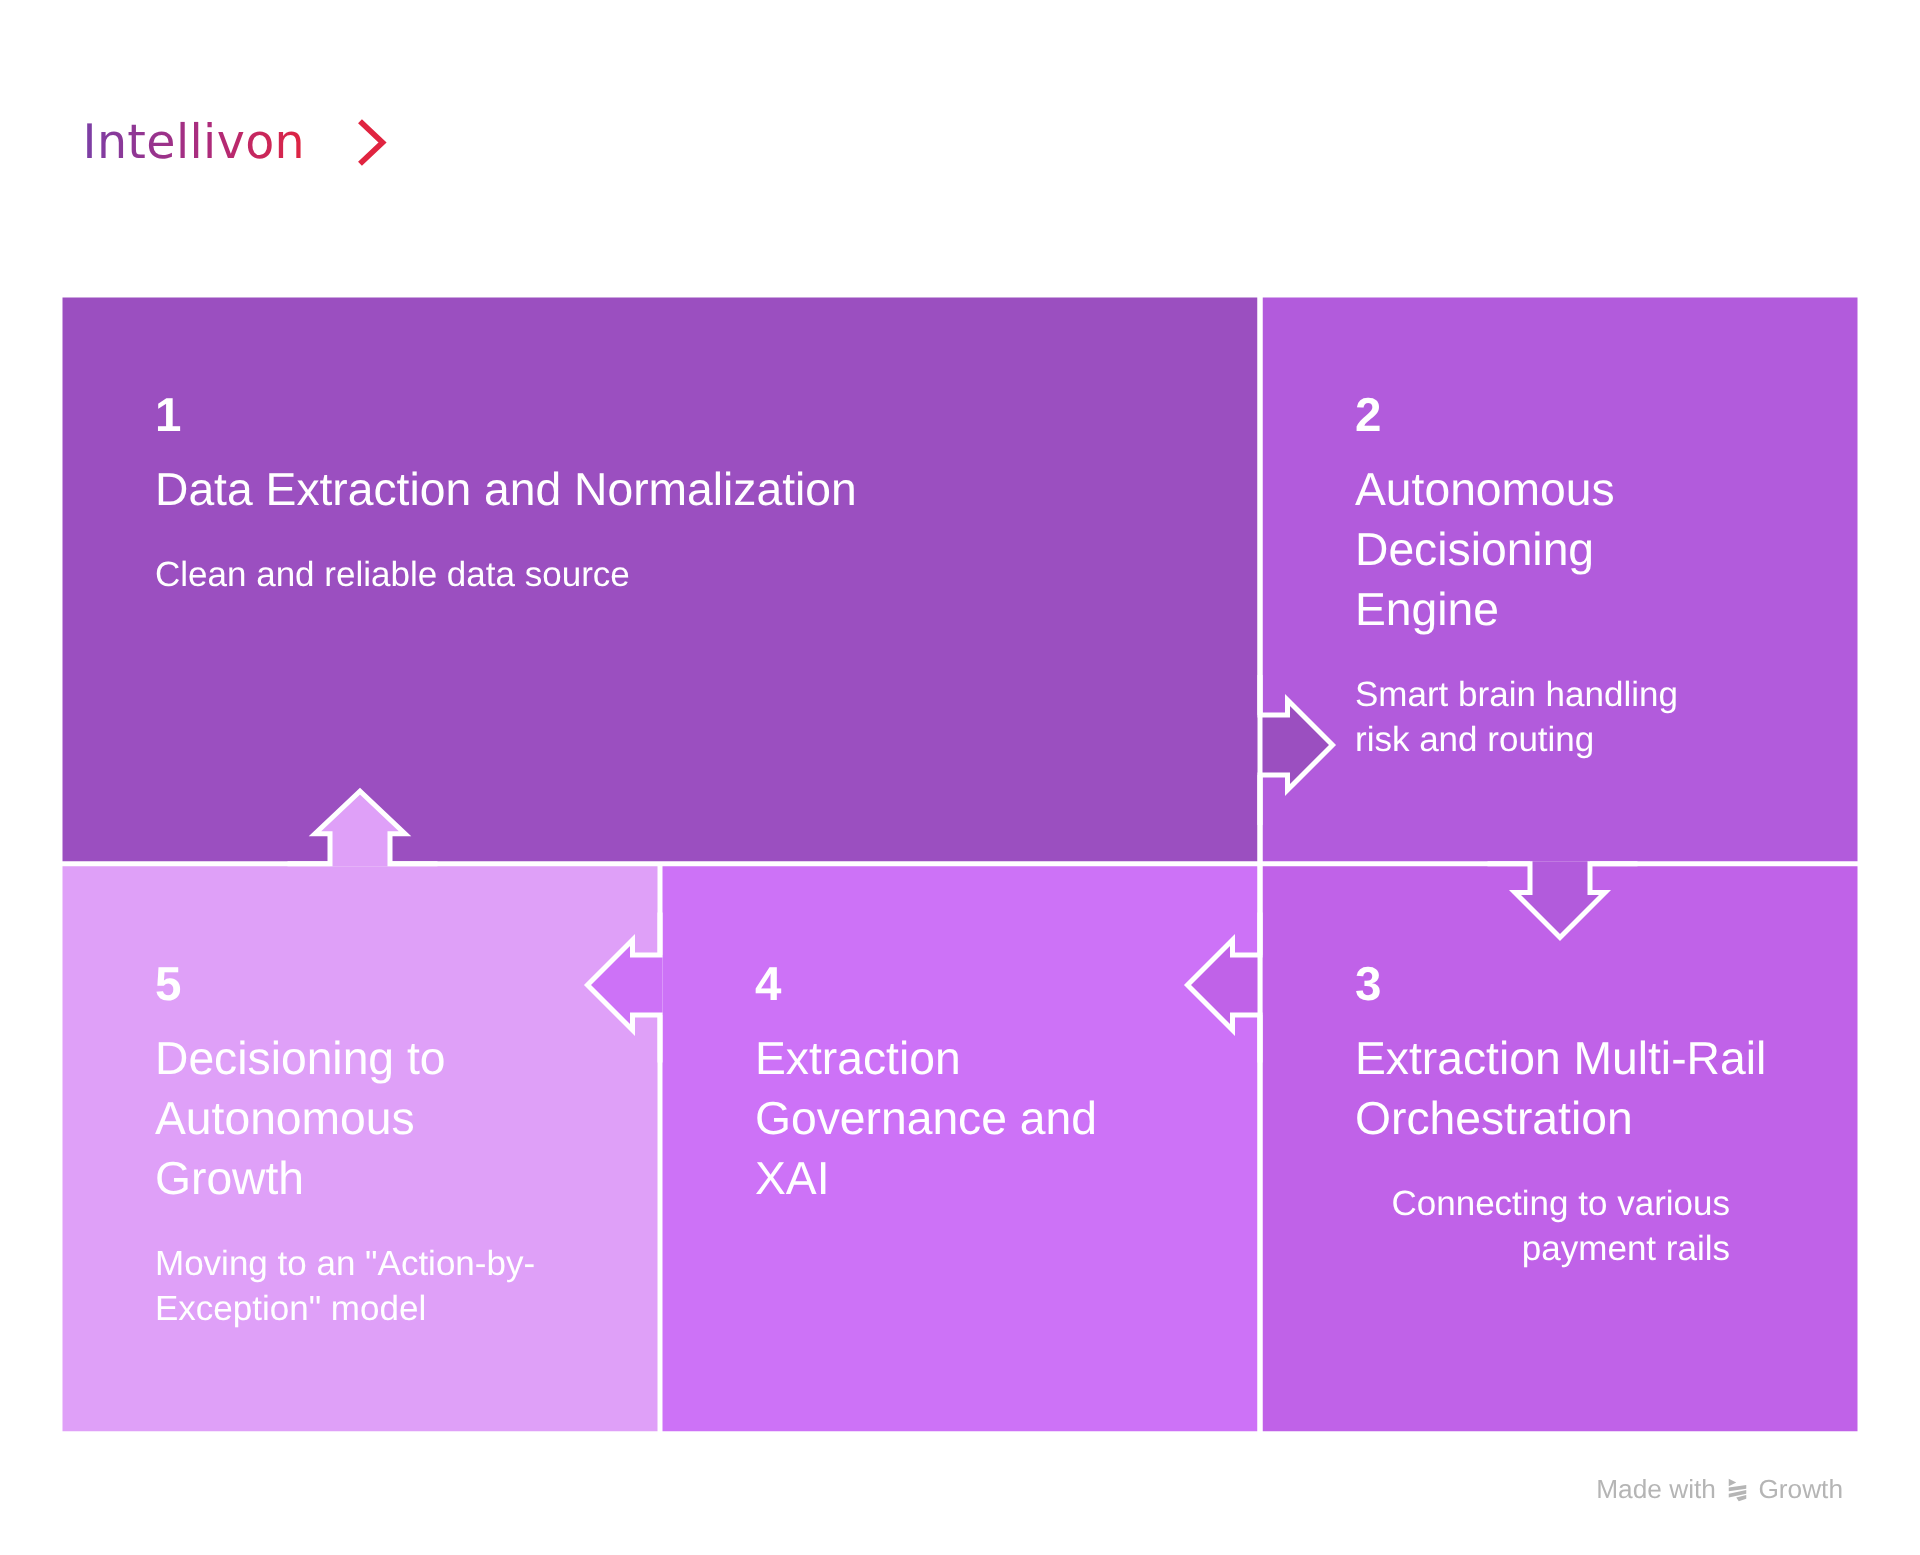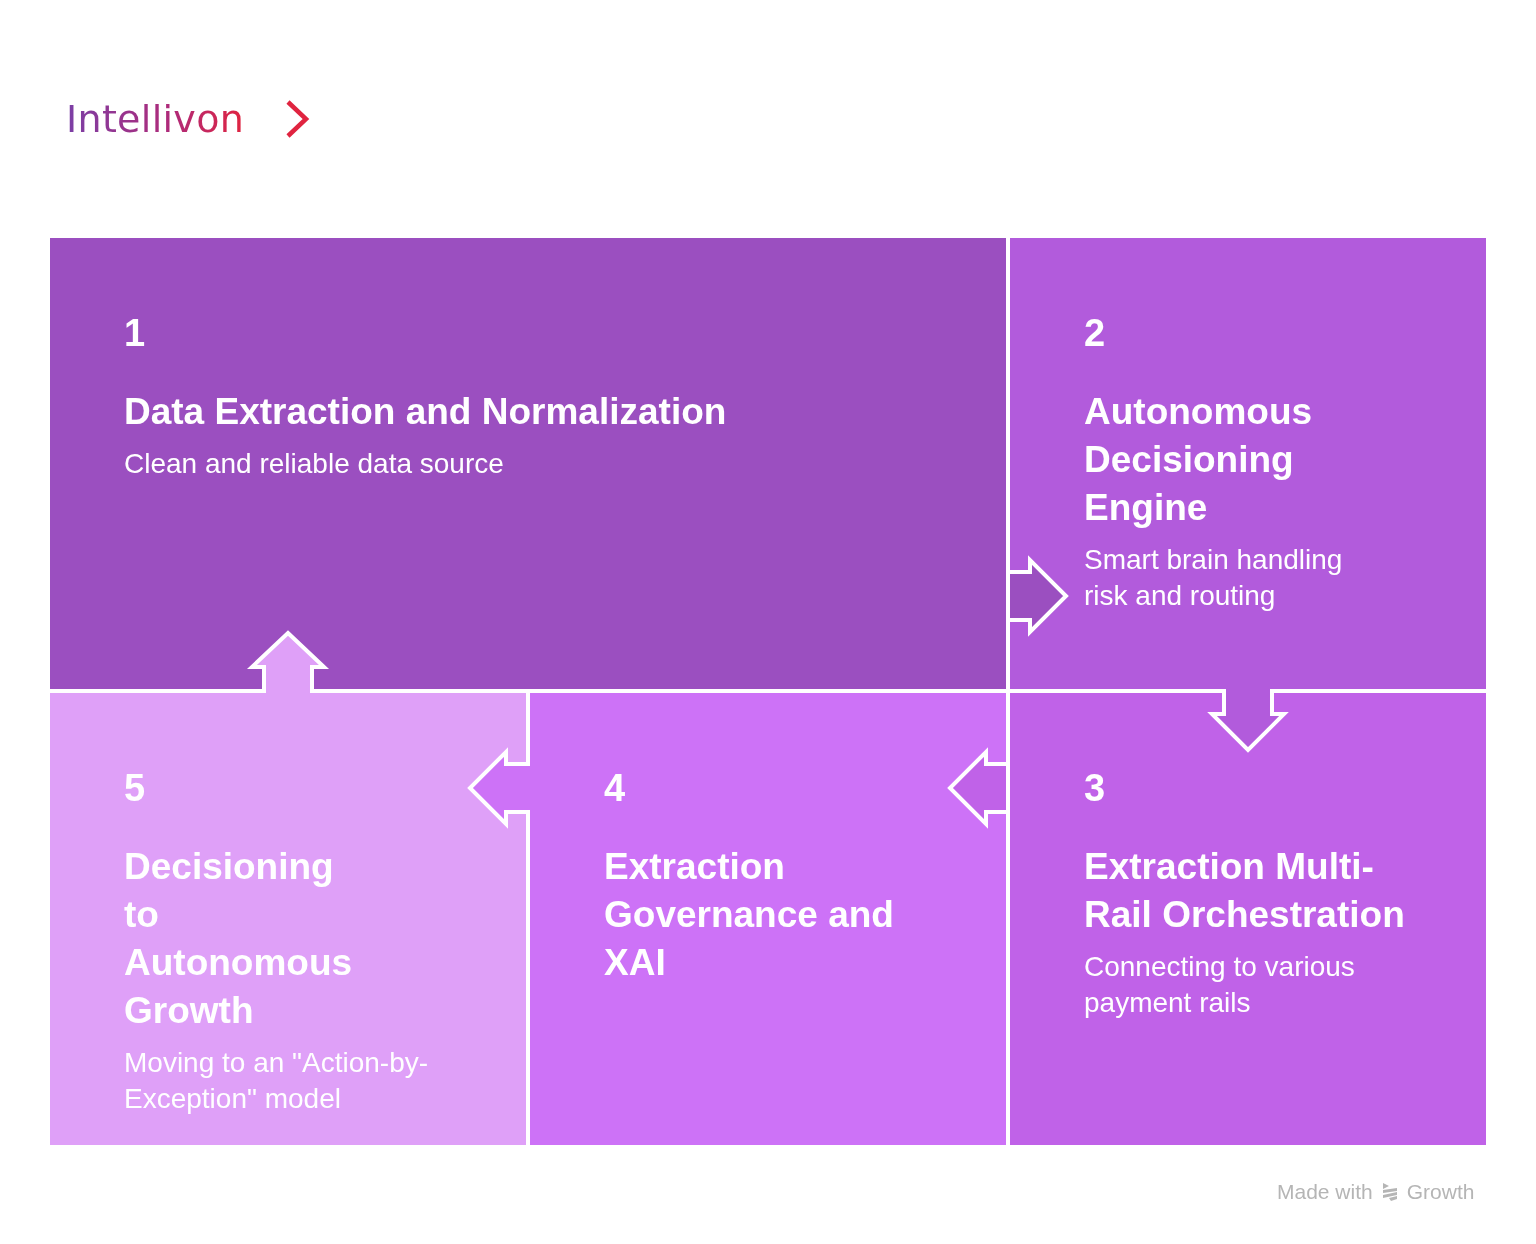--- a/index.html
+++ b/index.html
@@ -1,27 +1,27 @@
 <!DOCTYPE html>
 <html><head>
   <meta charset="utf-8">
   <style>
     html, body { margin: 0; padding: 0; background: #ffffff; }
     body { width: 1536px; height: 1244px; position: relative; overflow: hidden; font-family: "Liberation Sans", sans-serif; }
-    .logo { position: absolute; left: 66px; top: 94px; height: 50px; display: flex; align-items: center; gap: 34px; }
+    .logo { position: absolute; left: 66px; top: 94px; height: 50px; display: flex; align-items: flex-start; gap: 34px; }
     .logo-text { font-family: "DejaVu Sans", sans-serif; font-size: 38px; letter-spacing: 0.3px;
       background: linear-gradient(90deg, #7b3fa6 0%, #b02a78 60%, #e02440 100%);
       -webkit-background-clip: text; background-clip: text; color: transparent; line-height: 1; }
     .logo-chev { margin-left: 6px; }
     .diagram { position: absolute; left: 0; top: 0; width: 1536px; height: 1244px; }
     .tile { position: absolute; box-sizing: border-box; }
     .tile-content { position: absolute; color: #ffffff; }
     .num { font-weight: bold; font-size: 38px; line-height: 1; }
-    .title { font-weight: bold; font-size: 37px; line-height: 48px; margin-top: 36px; }
-    .desc { font-size: 28px; line-height: 36px; margin-top: 10px; }
+    .title { font-weight: normal; font-size: 37px; line-height: 48px; margin-top: 16px; }
+    .desc { font-size: 28px; line-height: 36px; margin-top: 26px; }
     .footer { position: absolute; left: 1277px; top: 1180px; font-size: 21px; color: #b5b5b5; display: flex; align-items: center; gap: 8px; }
     svg.arrows { position: absolute; left: 0; top: 0; pointer-events: none; }
   </style>
 </head>
 <body>
 
 <div class="logo">
   <span class="logo-text">Intellivon</span>
   <svg class="logo-chev" width="26" height="40" viewBox="0 0 26 40">
     <polyline points="4,3 22,20 4,37" fill="none" stroke="#e02440" stroke-width="4.5" stroke-linejoin="miter"></polyline>
@@ -58,21 +58,21 @@
     <div class="tile-content" style="left:74px;top:76px;width:310px;">
       <div class="num">4</div>
       <div class="title">Extraction Governance and XAI</div>
     </div>
   </div>
 
   <div class="tile" style="left:1010px;top:693px;width:476px;height:452px;background:#c062e8;">
     <div class="tile-content" style="left:74px;top:76px;width:340px;">
       <div class="num">3</div>
       <div class="title">Extraction Multi-Rail Orchestration</div>
-      <div class="desc" style="width:300px;">Connecting to various payment rails</div>
+      <div class="desc" style="width:300px;text-align:right;">Connecting to various payment rails</div>
     </div>
   </div>
 
   <svg class="arrows" width="1536" height="1244" viewBox="0 0 1536 1244">
 
     <g>
       <polygon points="1004,572 1030,572 1030,560 1066,596 1030,632 1030,620 1004,620" fill="#9b4fc0"></polygon>
       <polyline points="1008,540 1008,572 1030,572 1030,560 1066,596 1030,632 1030,620 1008,620 1008,660" fill="none" stroke="#ffffff" stroke-width="4"></polyline>
     </g>
 

